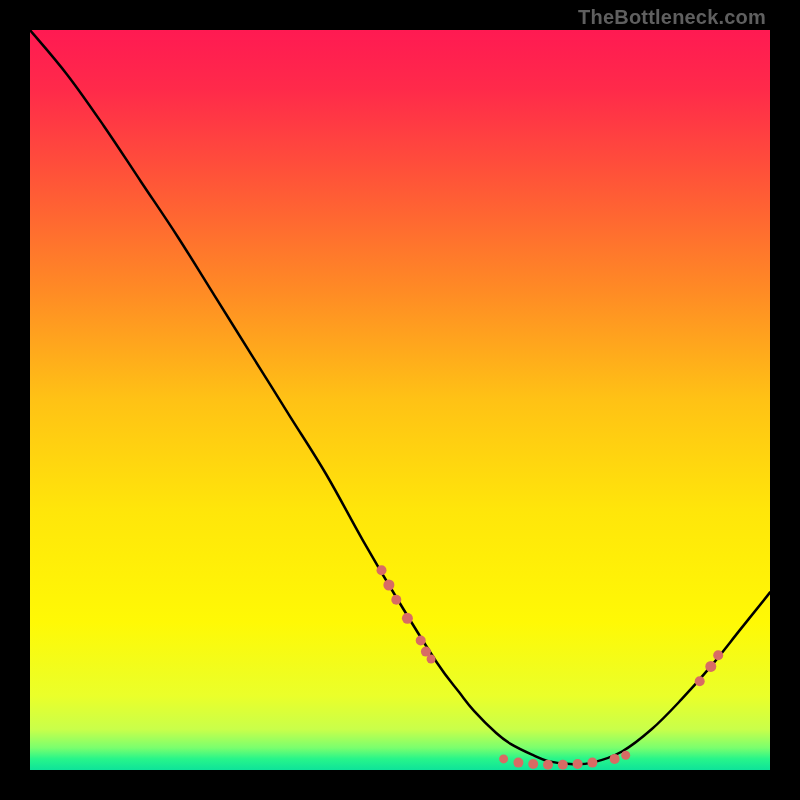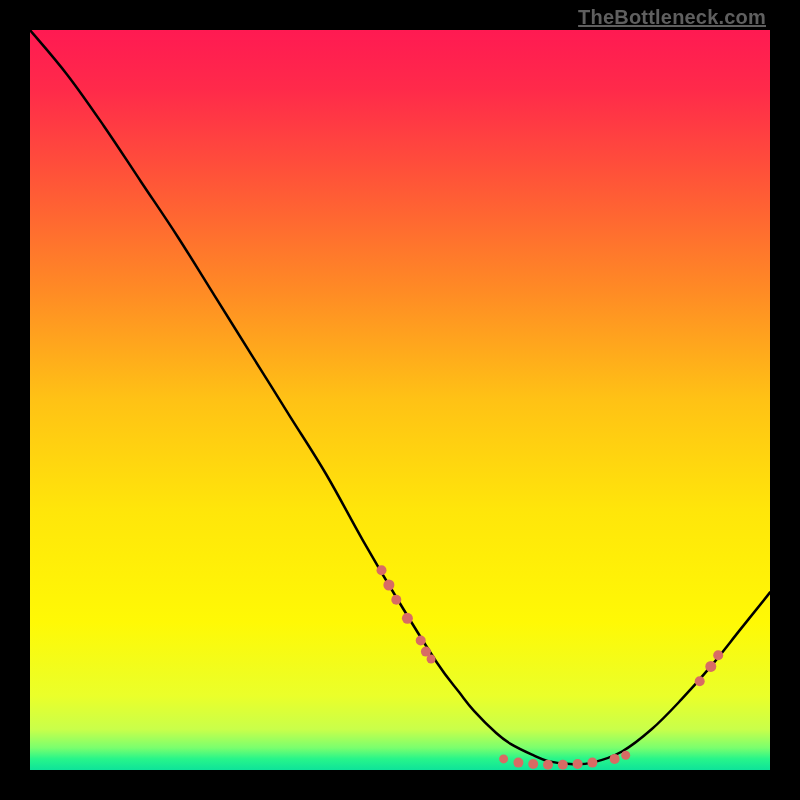--- a/index.html
+++ b/index.html
@@ -26,21 +26,20 @@
   }
   .watermark {
     position: absolute;
     top: 6px;
     right: 34px;
     font-family: Arial, Helvetica, sans-serif;
     font-size: 20px;
     font-weight: bold;
     color: #5f5f5f;
     letter-spacing: 0.2px;
-    text-decoration: underline;
   }
   svg.curve {
     position: absolute;
     left: 0;
     top: 0;
     width: 740px;
     height: 740px;
     pointer-events: none;
   }
 </style>

